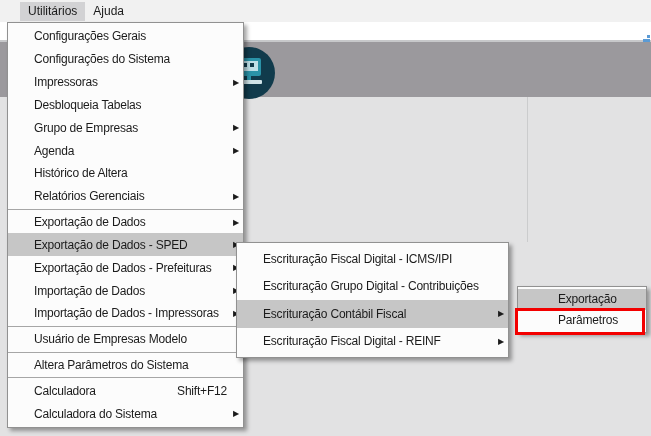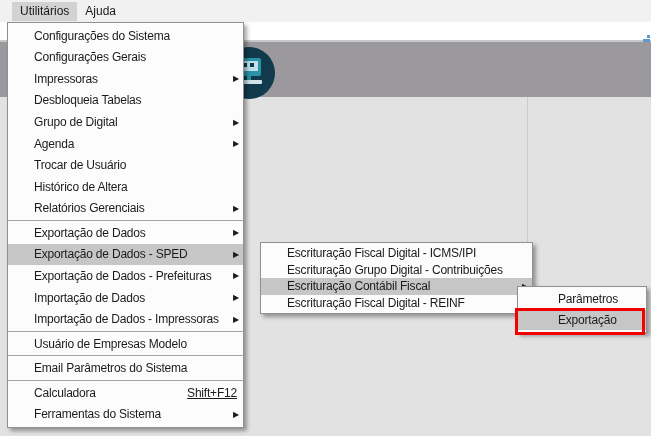--- a/index.html
+++ b/index.html
@@ -5,21 +5,21 @@
   html,body { margin:0; padding:0; }
   body {
     width:651px; height:436px; position:relative; overflow:hidden;
     background:#e2e2e3;
     font-family:"Liberation Sans","DejaVu Sans",sans-serif;
     -webkit-font-smoothing:antialiased;
   }
   
   .menubar {
     position:absolute; left:0; top:0; width:651px; height:22px;
-    background:#f1f1f1; display:flex; align-items:center; padding-left:12px;
+    background:#f1f1f1; display:flex; align-items:center; padding-left:20px;
     box-sizing:border-box; z-index:5;
   }
   .menubar-item {
     height:19px; line-height:19px; padding:0 8px; font-size:12px; color:#1a1a1a;
     white-space:nowrap;
   }
   .menubar-item.selected { background:var(--menubar-selected,#d2d2d4); }
   .white-strip { position:absolute; left:0; top:22px; width:651px; height:18px; background:#ffffff; z-index:0; }
   .banner {
     position:absolute; left:0; top:40px; width:651px; height:57px;
@@ -30,31 +30,31 @@
   }
   .mdi-edge { position:absolute; left:527px; top:97px; width:1px; height:145px; background:#cbcccd; z-index:0; }
   .corner-glyph { position:absolute; right:1px; top:35px; width:7px; height:7px; z-index:1; }
   
   .menu {
     position:absolute; box-sizing:border-box; background:#fcfcfc;
     border:1px solid #919191; box-shadow:3px 3px 4px rgba(0,0,0,0.35);
     display:flex; flex-direction:column; padding:2px 0; z-index:10;
   }
   #menu-utilities { left:7px;   top:22px;  width:237px; height:406px; }
-  #menu-sped      { left:260px; top:242px; width:273px; height:72px;  }
+  #menu-sped      { left:236px; top:242px; width:273px; height:116px;  }
   #menu-ecf       { left:517px; top:286px; width:130px; height:47px;  }
   .menu-item {
     flex:1 1 auto; display:flex; align-items:center;
     padding:0 4px 0 26px; font-size:12px; letter-spacing:-0.2px;
     color:#1b1b1b; white-space:nowrap; box-sizing:border-box;
   }
   #menu-ecf .menu-item { padding-left:40px; }
   .menu-item.highlighted { background:var(--menu-highlight,#c6c6c6); }
   .mi-label { flex:1 1 auto; overflow:hidden; }
-  .mi-shortcut { margin-right:2px;text-decoration:underline; }
+  .mi-shortcut { margin-right:12px; }
   .mi-arrow { font-size:8px; margin-left:6px; color:#1b1b1b; }
   .menu-sep { flex:0 0 auto; height:1px; background:#a6a6a6; margin:1px 0; }
   
   .annotation-rect {
     position:absolute; left:515px; top:308px; width:130px; height:27px;
     border:3px solid var(--annotation-red,#f30000); box-sizing:border-box;
     z-index:30; pointer-events:none;
   }
 </style>
 </head>
@@ -81,42 +81,39 @@
   </g>
 </svg>
 
 <div class="menubar">
   <div class="menubar-item selected">Utilitários</div>
   <div class="menubar-item">Ajuda</div>
 </div>
 
 <div class="menu" id="menu-utilities">
     <div class="menu-item">
-      <span class="mi-label">Configurações do Sistema</span>
+      <span class="mi-label">Configurações Gerais</span>
     </div>
     <div class="menu-item">
-      <span class="mi-label">Configurações Gerais</span>
+      <span class="mi-label">Configurações do Sistema</span>
     </div>
     <div class="menu-item">
       <span class="mi-label">Impressoras</span>
       <span class="mi-arrow">▶</span>
     </div>
     <div class="menu-item">
       <span class="mi-label">Desbloqueia Tabelas</span>
     </div>
     <div class="menu-item">
-      <span class="mi-label">Grupo de Digital</span>
+      <span class="mi-label">Grupo de Empresas</span>
       <span class="mi-arrow">▶</span>
     </div>
     <div class="menu-item">
       <span class="mi-label">Agenda</span>
       <span class="mi-arrow">▶</span>
-    </div>
-    <div class="menu-item">
-      <span class="mi-label">Trocar de Usuário</span>
     </div>
     <div class="menu-item">
       <span class="mi-label">Histórico de Altera</span>
     </div>
     <div class="menu-item">
       <span class="mi-label">Relatórios Gerenciais</span>
       <span class="mi-arrow">▶</span>
     </div>
     <div class="menu-sep"></div>
     <div class="menu-item">
@@ -138,50 +135,50 @@
     <div class="menu-item">
       <span class="mi-label">Importação de Dados - Impressoras</span>
       <span class="mi-arrow">▶</span>
     </div>
     <div class="menu-sep"></div>
     <div class="menu-item">
       <span class="mi-label">Usuário de Empresas Modelo</span>
     </div>
     <div class="menu-sep"></div>
     <div class="menu-item">
-      <span class="mi-label">Email Parâmetros do Sistema</span>
+      <span class="mi-label">Altera Parâmetros do Sistema</span>
     </div>
     <div class="menu-sep"></div>
     <div class="menu-item">
       <span class="mi-label">Calculadora</span>
       <span class="mi-shortcut">Shift+F12</span>
     </div>
     <div class="menu-item">
-      <span class="mi-label">Ferramentas do Sistema</span>
+      <span class="mi-label">Calculadora do Sistema</span>
       <span class="mi-arrow">▶</span>
     </div>
   </div>
 <div class="menu" id="menu-sped">
     <div class="menu-item">
       <span class="mi-label">Escrituração Fiscal Digital - ICMS/IPI</span>
     </div>
     <div class="menu-item">
       <span class="mi-label">Escrituração Grupo Digital - Contribuições</span>
     </div>
     <div class="menu-item highlighted">
       <span class="mi-label">Escrituração Contábil Fiscal</span>
       <span class="mi-arrow">▶</span>
     </div>
     <div class="menu-item">
       <span class="mi-label">Escrituração Fiscal Digital - REINF</span>
       <span class="mi-arrow">▶</span>
     </div>
   </div>
 <div class="menu" id="menu-ecf">
+    <div class="menu-item highlighted">
+      <span class="mi-label">Exportação</span>
+    </div>
     <div class="menu-item">
       <span class="mi-label">Parâmetros</span>
-    </div>
-    <div class="menu-item highlighted">
-      <span class="mi-label">Exportação</span>
     </div>
   </div>
 
 <div class="annotation-rect"></div>
 
 </body></html>

